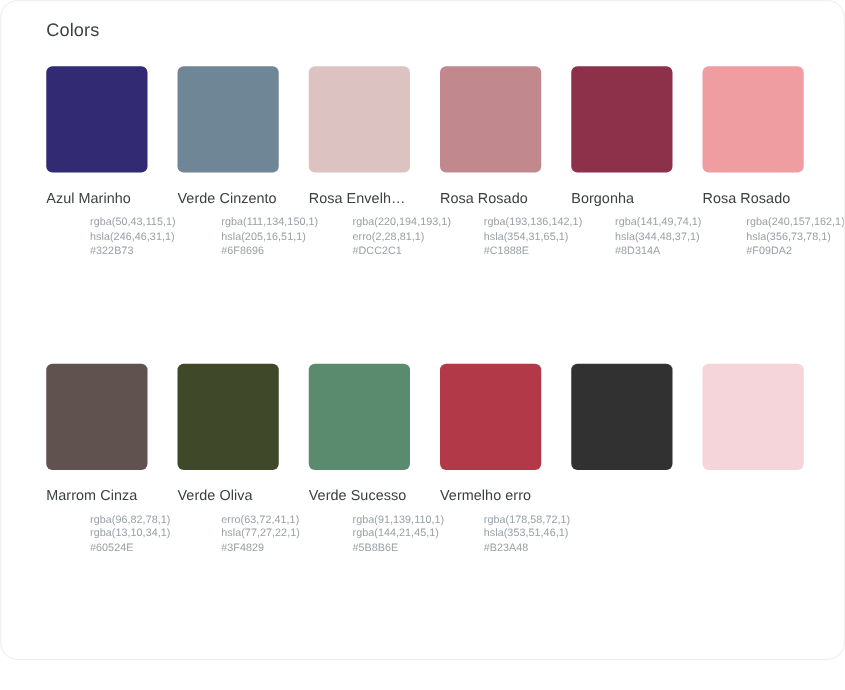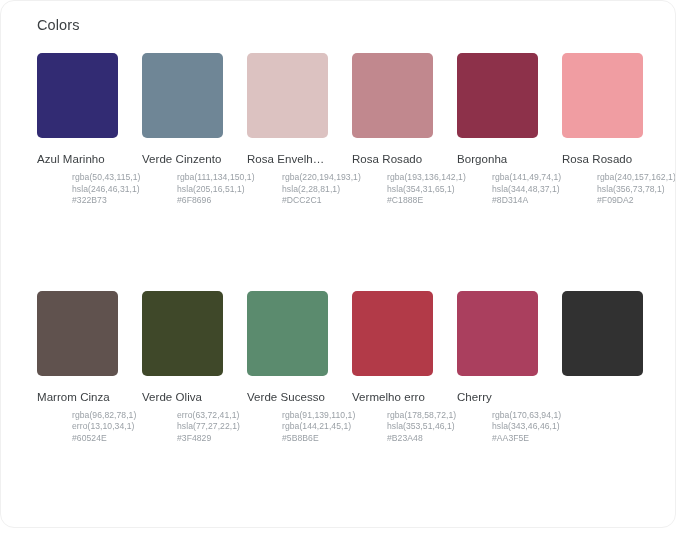--- a/index.html
+++ b/index.html
@@ -92,21 +92,21 @@
         <div class="swatch-chip" style="background: rgb(111, 134, 150);"></div>
         <div class="swatch-name">Verde Cinzento</div>
         <div class="swatch-meta first">rgba(111,134,150,1)</div>
         <div class="swatch-meta">hsla(205,16,51,1)</div>
         <div class="swatch-meta">#6F8696</div>
       </div>
       <div class="swatch-cell">
         <div class="swatch-chip" style="background: rgb(220, 194, 193);"></div>
         <div class="swatch-name">Rosa Envelhecido</div>
         <div class="swatch-meta first">rgba(220,194,193,1)</div>
-        <div class="swatch-meta">hsla(2,28,81,1)</div>
+        <div class="swatch-meta">erro(2,28,81,1)</div>
         <div class="swatch-meta">#DCC2C1</div>
       </div>
       <div class="swatch-cell">
         <div class="swatch-chip" style="background: rgb(193, 136, 142);"></div>
         <div class="swatch-name">Rosa Rosado</div>
         <div class="swatch-meta first">rgba(193,136,142,1)</div>
         <div class="swatch-meta">hsla(354,31,65,1)</div>
         <div class="swatch-meta">#C1888E</div>
       </div>
       <div class="swatch-cell">
@@ -120,21 +120,21 @@
         <div class="swatch-chip" style="background: rgb(240, 157, 162);"></div>
         <div class="swatch-name">Rosa Rosado</div>
         <div class="swatch-meta first">rgba(240,157,162,1)</div>
         <div class="swatch-meta">hsla(356,73,78,1)</div>
         <div class="swatch-meta">#F09DA2</div>
       </div>
       <div class="swatch-cell">
         <div class="swatch-chip" style="background: rgb(96, 82, 78);"></div>
         <div class="swatch-name">Marrom Cinza</div>
         <div class="swatch-meta first">rgba(96,82,78,1)</div>
-        <div class="swatch-meta">erro(13,10,34,1)</div>
+        <div class="swatch-meta">rgba(13,10,34,1)</div>
         <div class="swatch-meta">#60524E</div>
       </div>
       <div class="swatch-cell">
         <div class="swatch-chip" style="background: rgb(63, 72, 41);"></div>
         <div class="swatch-name">Verde Oliva</div>
         <div class="swatch-meta first">erro(63,72,41,1)</div>
         <div class="swatch-meta">hsla(77,27,22,1)</div>
         <div class="swatch-meta">#3F4829</div>
       </div>
       <div class="swatch-cell">
@@ -145,27 +145,20 @@
         <div class="swatch-meta">#5B8B6E</div>
       </div>
       <div class="swatch-cell">
         <div class="swatch-chip" style="background: rgb(178, 58, 72);"></div>
         <div class="swatch-name">Vermelho erro</div>
         <div class="swatch-meta first">rgba(178,58,72,1)</div>
         <div class="swatch-meta">hsla(353,51,46,1)</div>
         <div class="swatch-meta">#B23A48</div>
       </div>
       <div class="swatch-cell">
-        <div class="swatch-chip" style="background: rgb(170, 63, 94);"></div>
-        <div class="swatch-name">Cherry</div>
-        <div class="swatch-meta first">rgba(170,63,94,1)</div>
-        <div class="swatch-meta">hsla(343,46,46,1)</div>
-        <div class="swatch-meta">#AA3F5E</div>
-      </div>
-      <div class="swatch-cell">
         <div class="swatch-chip" style="background: rgb(49, 49, 49);"></div>
       </div>
       <div class="swatch-cell">
         <div class="swatch-chip" style="background: rgb(245, 213, 218);"></div>
       </div>
       <div class="swatch-cell">
         <div class="swatch-chip" style="background: rgb(255, 255, 255);"></div>
       </div>
       <div class="swatch-cell">
         <div class="swatch-chip" style="background: rgb(58, 61, 138);"></div>

